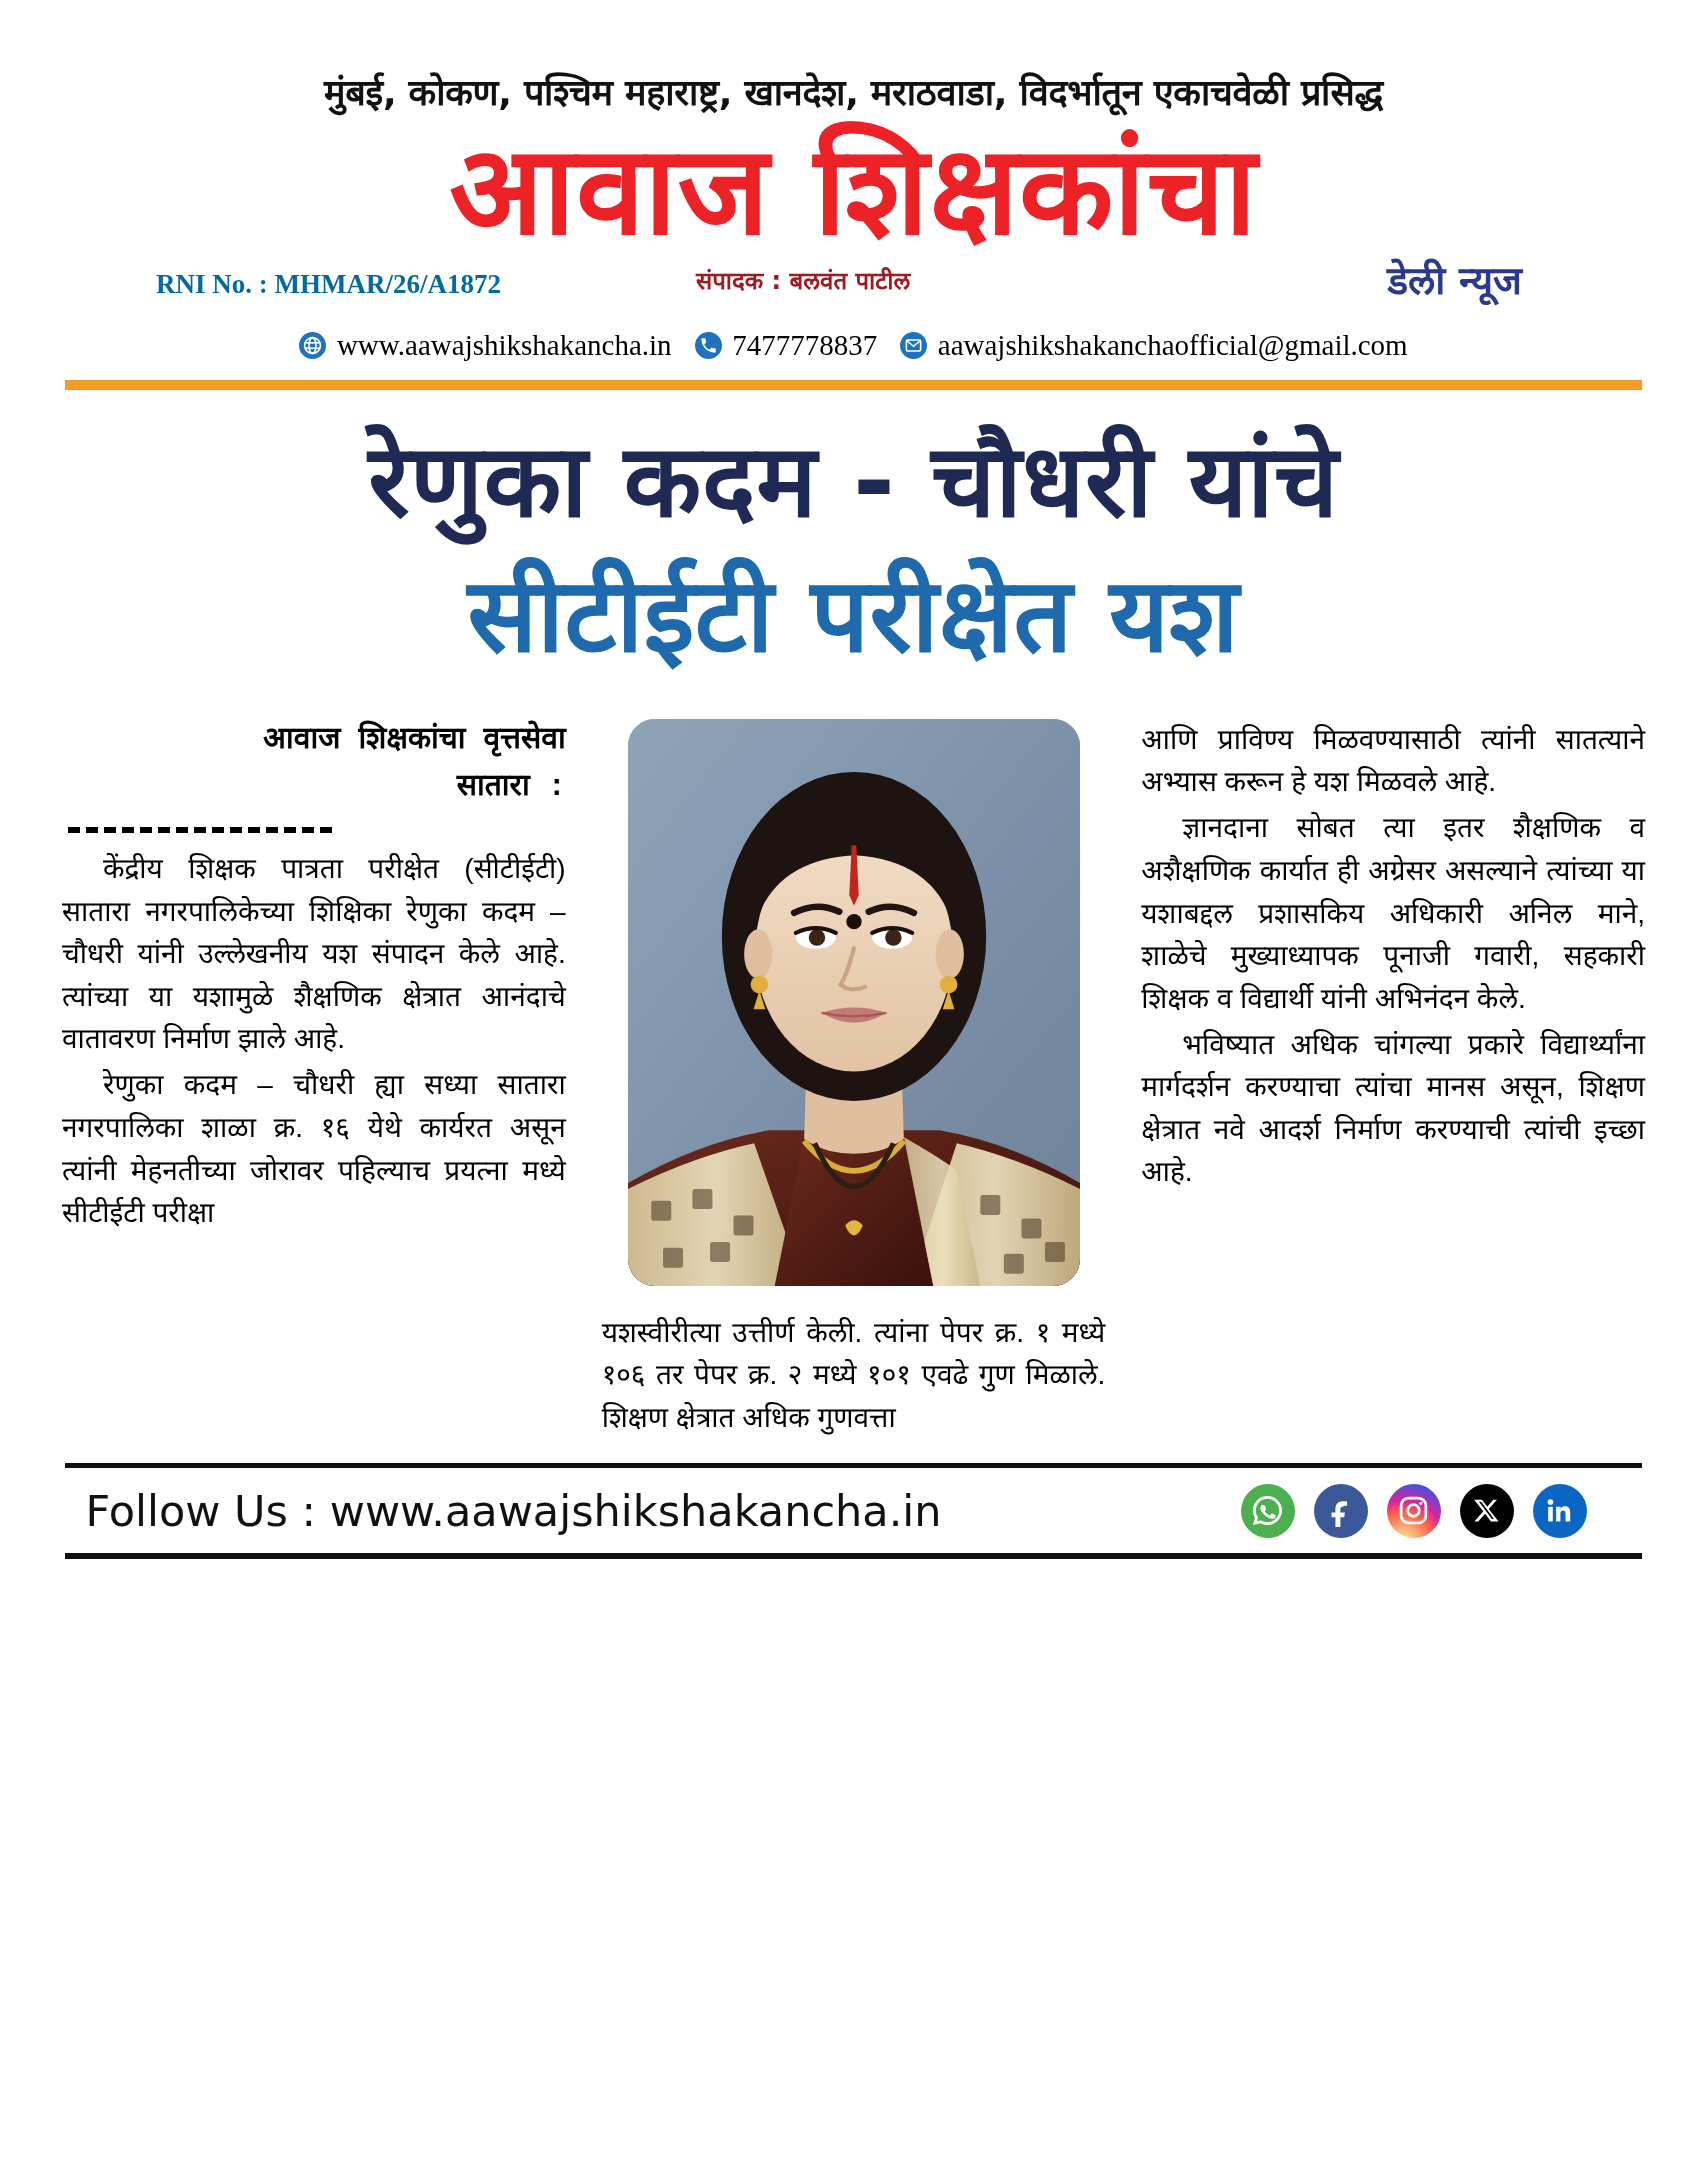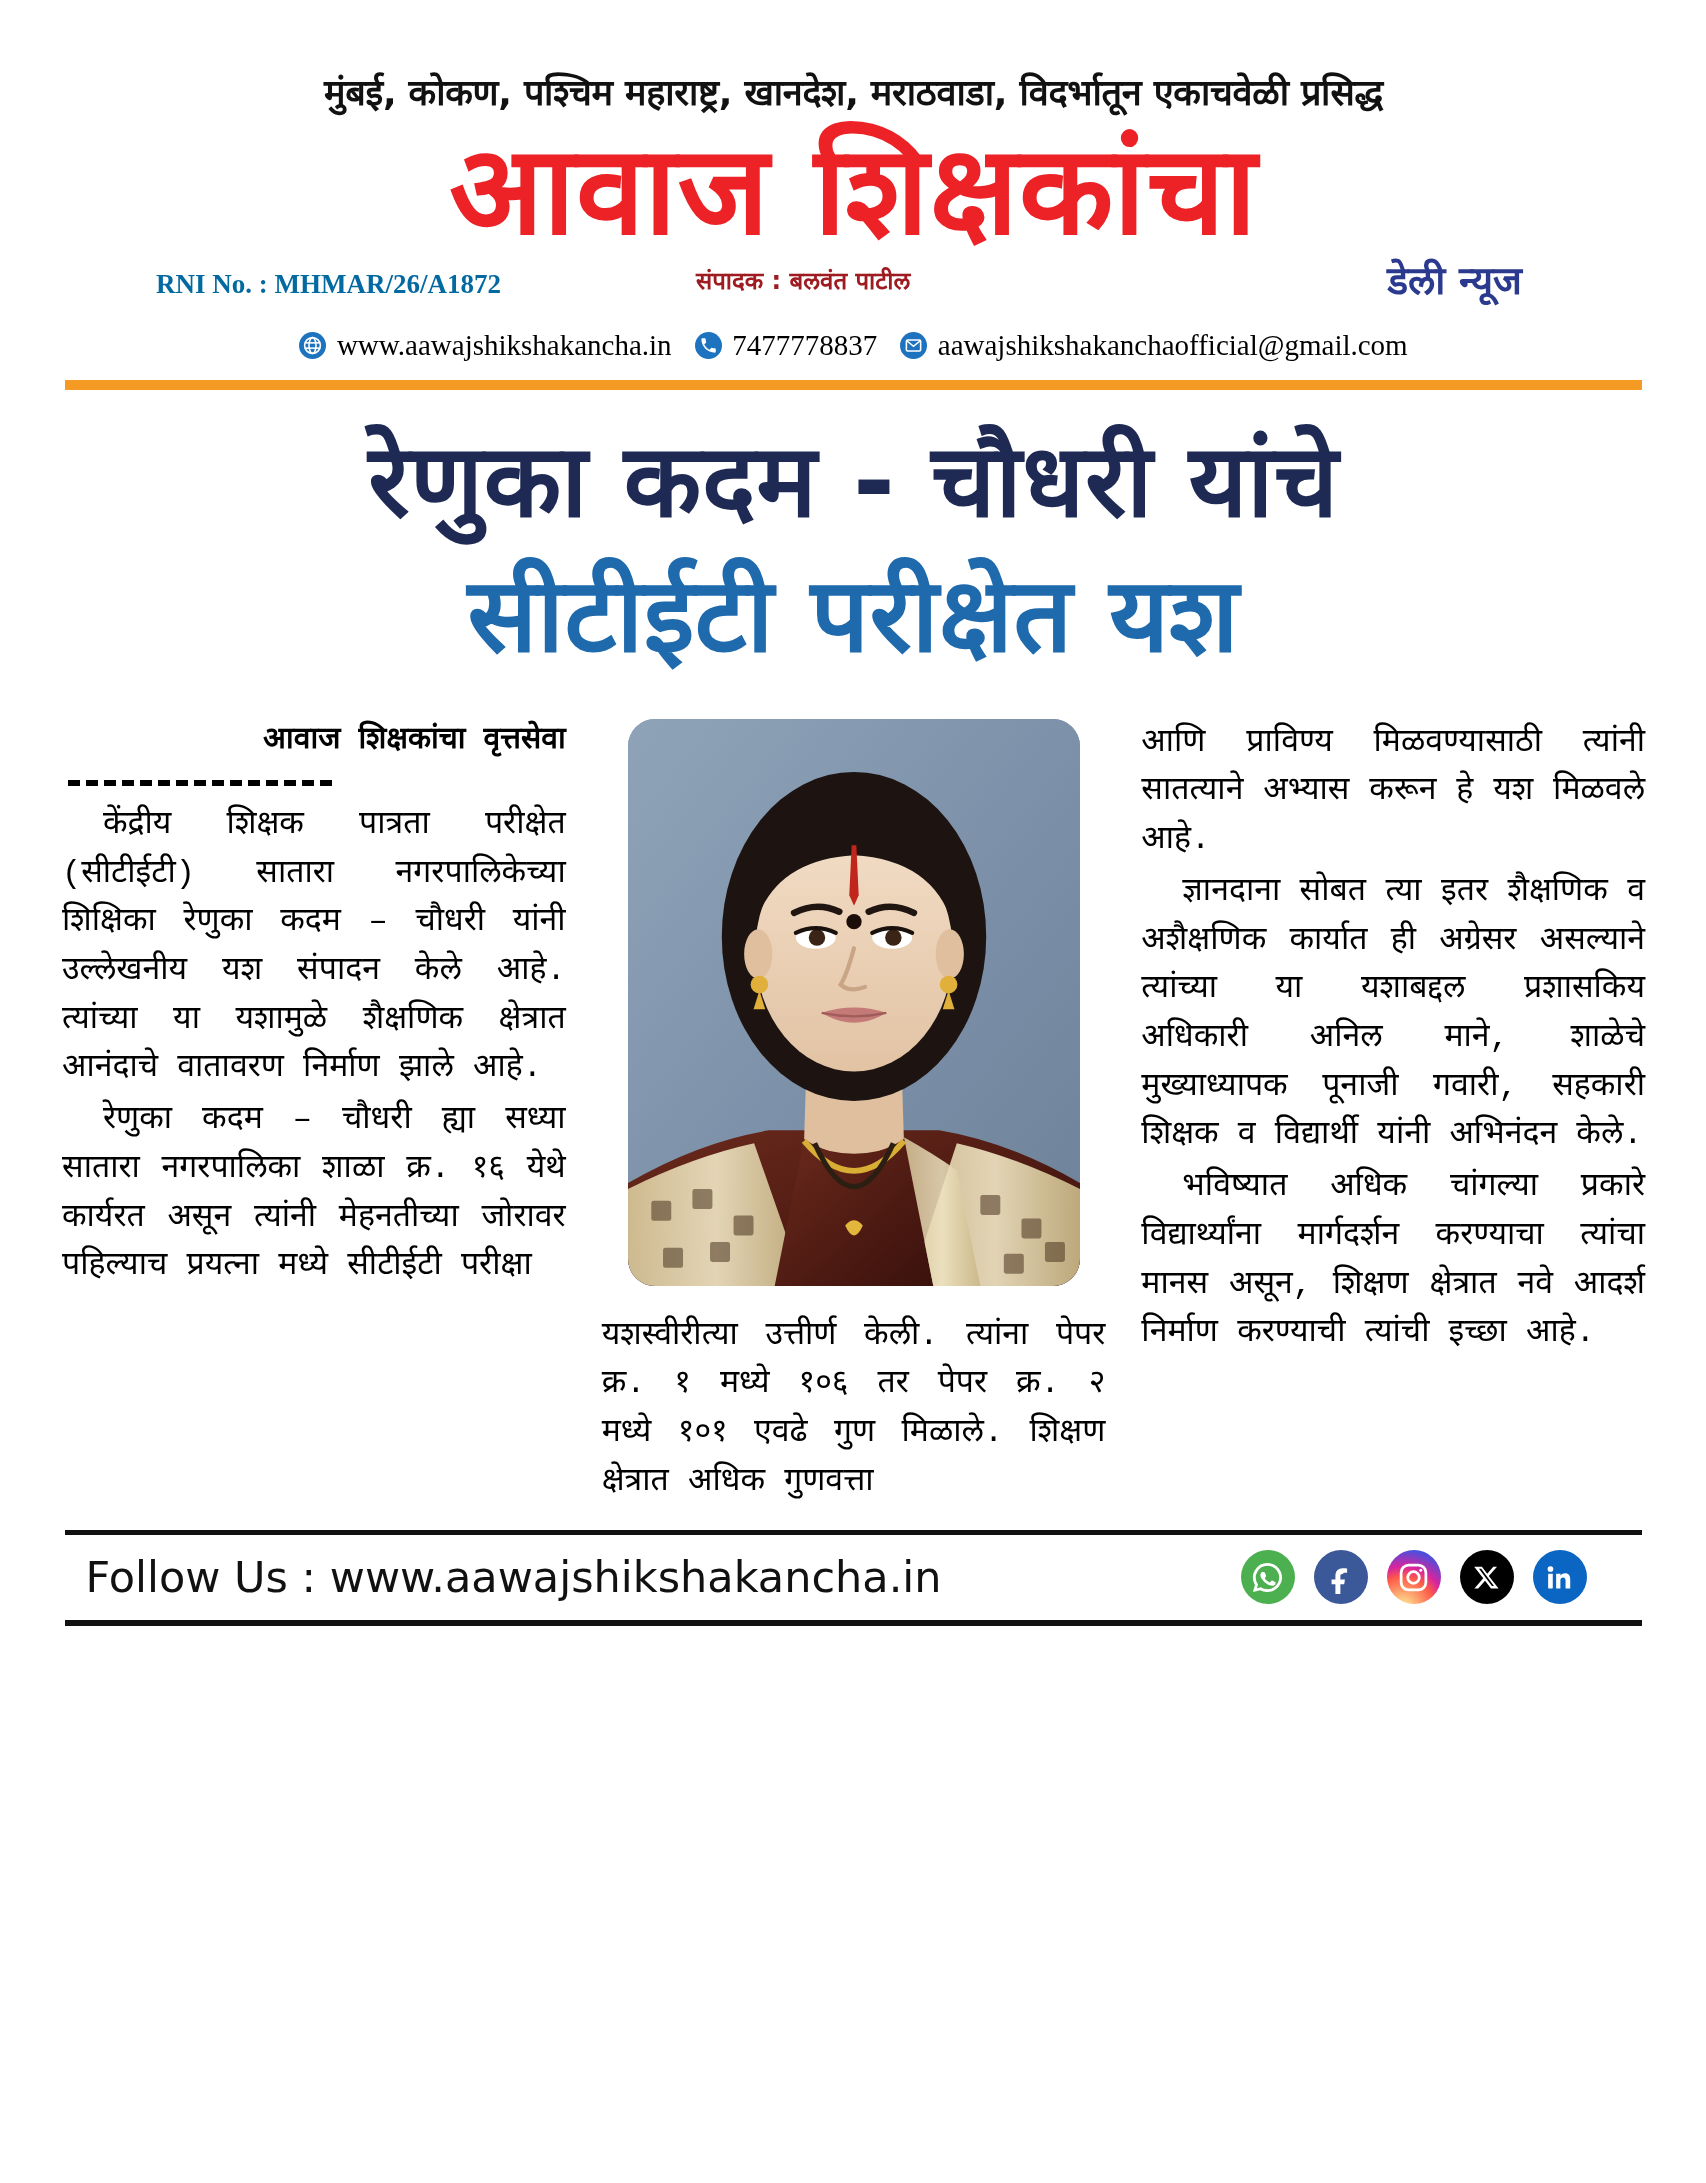--- a/index.html
+++ b/index.html
@@ -156,22 +156,22 @@
     margin-bottom: 3.5px;
     text-align: right;
   }
   .dash-rule {
     width: 264px;
     height: 0;
     border-top: 6.5px dashed #000;
     margin: 17.6px 0 15.3px 5.9px;
   }
   p.body {
-    font-family: Liberation Mono, monospace;
-    font-size: 32px;
+    font-family: Liberation Sans, sans-serif;
+    font-size: 28px;
     line-height: 1.52;
     text-align: justify;
     text-justify: inter-word;
     margin: 0 0 3.5px 0;
     text-indent: 41px;
     hyphens: none;
   }
   p.body.noind { text-indent: 0; }
 
   .photo-wrap {
@@ -287,20 +287,21 @@
 
   <div class="headline">
     <div class="l1">रेणुका कदम - चौधरी यांचे</div>
     <div class="l2">सीटीईटी परीक्षेत यश</div>
   </div>
 
   <div class="article">
 
     <div class="col">
       <div class="byline">आवाज शिक्षकांचा वृत्तसेवा</div>
+      <div class="byline">सातारा :</div>
       <div class="dash-rule"></div>
       <p class="body">केंद्रीय शिक्षक पात्रता परीक्षेत (सीटीईटी) सातारा नगरपालिकेच्या शिक्षिका रेणुका कदम – चौधरी यांनी उल्लेखनीय यश संपादन केले आहे. त्यांच्या या यशामुळे शैक्षणिक क्षेत्रात आनंदाचे वातावरण निर्माण झाले आहे.</p>
       <p class="body">रेणुका कदम – चौधरी ह्या सध्या सातारा नगरपालिका शाळा क्र. १६ येथे कार्यरत असून त्यांनी मेहनतीच्या जोरावर पहिल्याच प्रयत्ना मध्ये सीटीईटी परीक्षा</p>
     </div>
 
     <div class="col">
       <div class="photo-wrap">
         <div class="photo">
           <svg viewBox="0 0 770 965" preserveAspectRatio="xMidYMid slice" role="img">
             <defs>

